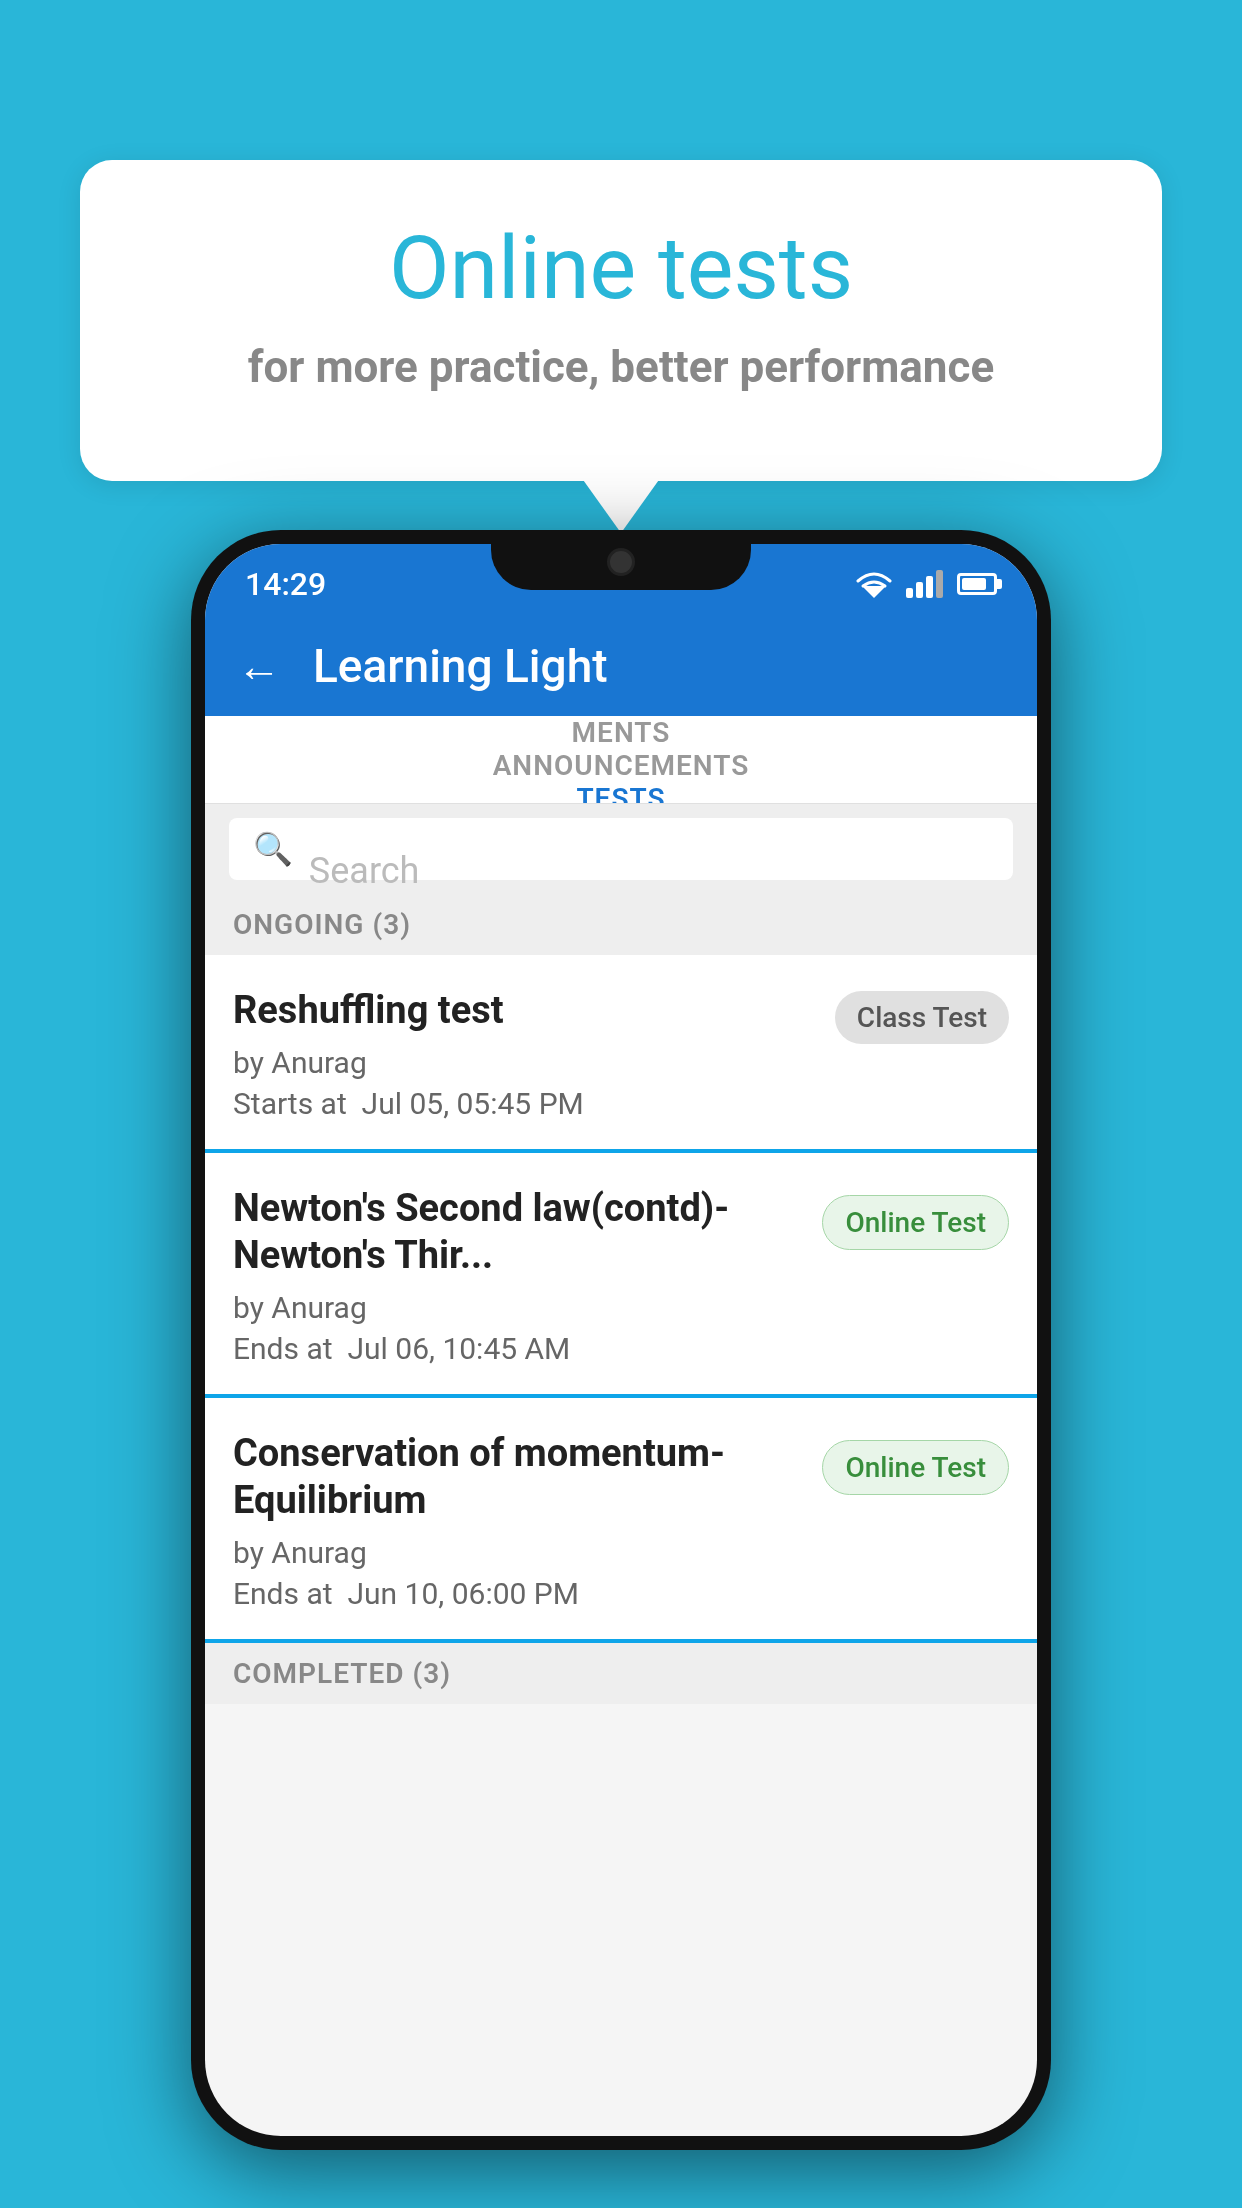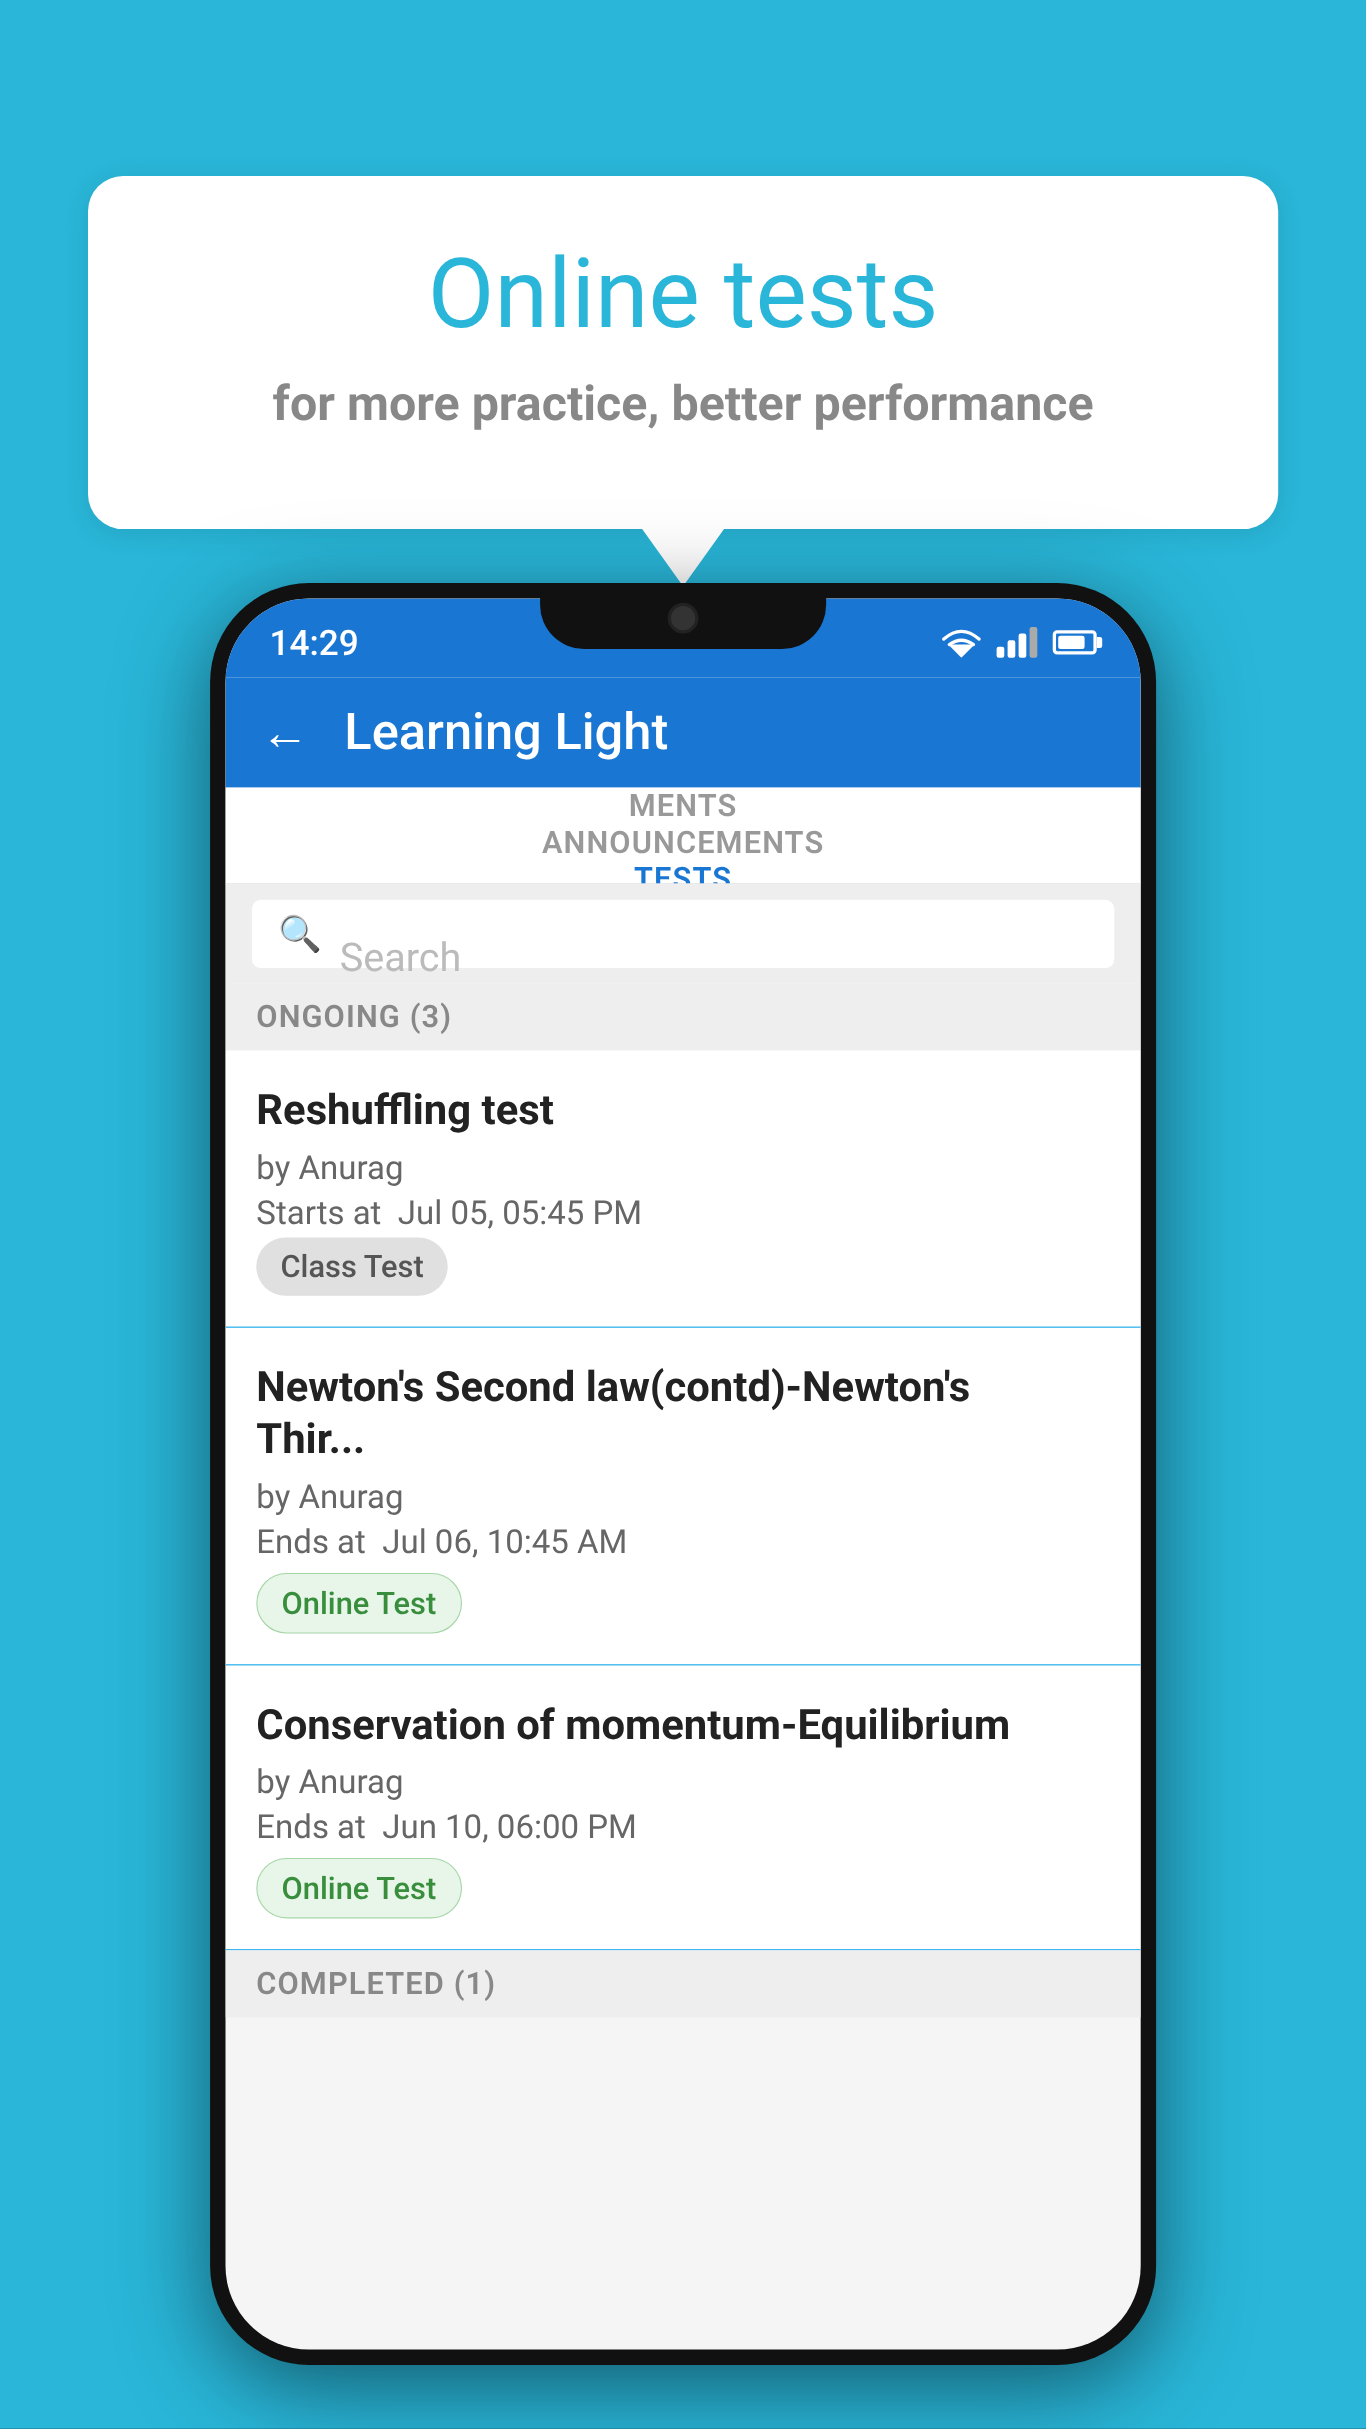--- a/index.html
+++ b/index.html
@@ -244,25 +244,24 @@
       font-weight: 600;
       letter-spacing: 1px;
     }
 
     
     .test-list {
       background: #fff;
     }
     .test-item {
       padding: 32px 28px 28px;
-      border-bottom: 1px solid #0ea5e9;
+      border-bottom: 4px solid #0ea5e9;
       display: flex;
       align-items: flex-start;
       justify-content: space-between;
-      flex-direction: column;
     }
     .test-info {
       flex: 1;
       padding-right: 20px;
     }
     .test-name {
       font-size: 38px;
       font-weight: 700;
       color: #222;
       line-height: 1.25;
@@ -397,16 +396,16 @@
           <div class="test-by">by Anurag</div>
           <div class="test-time">
             <span>Ends at</span>&nbsp;&nbsp;<span>Jun 10, 06:00 PM</span>
           </div>
         </div>
         <span class="test-badge badge-online">Online Test</span>
       </div>
 
     </div>
 
-    <div class="completed-header">COMPLETED (1)</div>
+    <div class="completed-header">COMPLETED (3)</div>
 
   </div>
 </div>
 
 </body></html>

